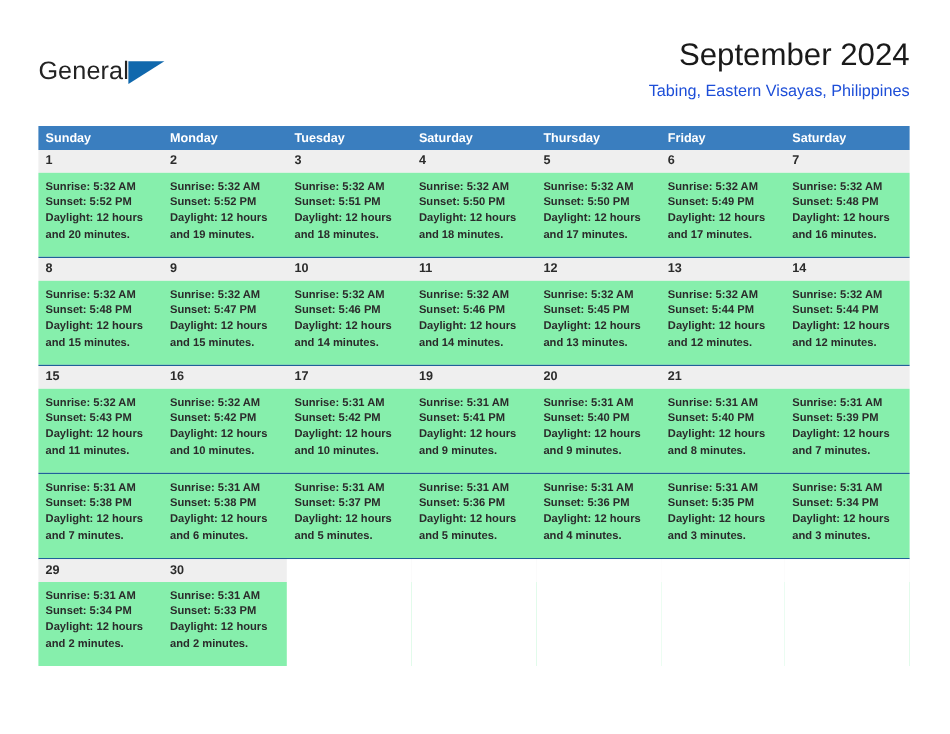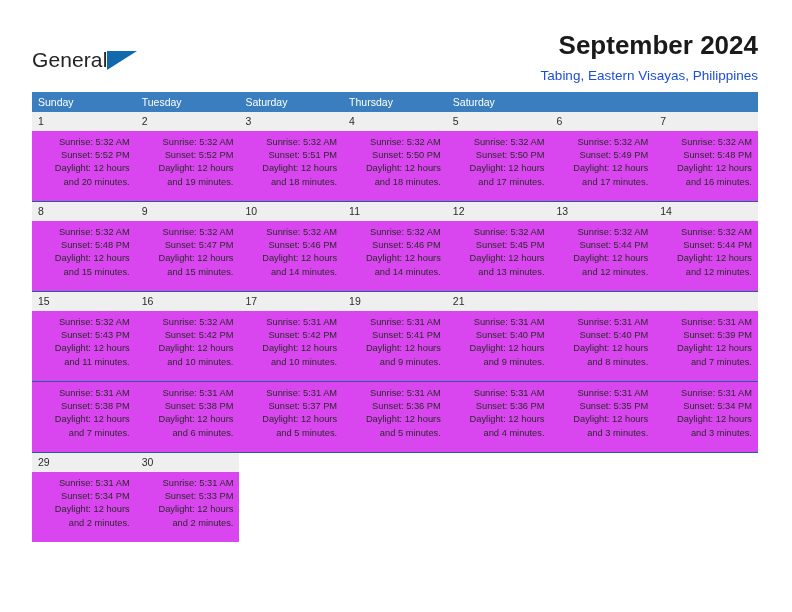--- a/index.html
+++ b/index.html
@@ -68,39 +68,40 @@
 
   .title-block {
     position: absolute;
     right: 0;
     top: 0;
     text-align: right;
   }
   .month-title {
     font-size: 26px;
     color: #1a1a1a;
-    font-weight: bold;
+    font-weight: normal;
     line-height: 34px;
     white-space: nowrap;
   }
   .location-title {
     font-size: 13.5px;
     color: #1d4ed8;
     line-height: 20px;
     margin-top: 4px;
     white-space: nowrap;
     margin-left: 36px;
   }
 
   
   .calendar {
     position: absolute;
     left: 32px;
-    top: 92px;
+    top: 105px;
     width: 726px;
+    font-weight: bold;
   }
 
   .dow-row {
     display: flex;
     width: 726px;
     background: #3a7ebf;
   }
   .dow-cell {
     width: 103.71px;
     height: 20px;
@@ -133,22 +134,21 @@
     font-size: 10.5px;
     color: #2b2b2b;
   }
   .date-cell.empty {
     background: #ffffff;
   }
 
   .week-body {
     display: flex;
     width: 726px;
-    background: #d946ef;
-    text-align: right;
+    background: #86efac;
   }
   .info-cell {
     width: 103.71px;
     min-height: 70px;
     padding: 5px 6px 8px 6px;
   }
   .info-line {
     font-size: 9.3px;
     line-height: 13.2px;
     color: #2b2b2b;
@@ -177,23 +177,25 @@
     <div class="title-block">
       <div class="month-title">September 2024</div>
       <div class="location-title">Tabing, Eastern Visayas, Philippines</div>
     </div>
 
   </div>
 
   <div class="calendar">
     <div class="dow-row">
         <div class="dow-cell">Sunday</div>
+        <div class="dow-cell">Monday</div>
         <div class="dow-cell">Tuesday</div>
         <div class="dow-cell">Saturday</div>
         <div class="dow-cell">Thursday</div>
+        <div class="dow-cell">Friday</div>
         <div class="dow-cell">Saturday</div>
       </div>
     <div id="weeks-container">
         <div class="week">
           <div class="week-dates">
             <div class="date-cell">1</div>
             <div class="date-cell">2</div>
             <div class="date-cell">3</div>
             <div class="date-cell">4</div>
             <div class="date-cell">5</div>
@@ -299,20 +301,21 @@
               <div class="info-line">and 12 minutes.</div>
             </div>
           </div>
         </div>
         <div class="week">
           <div class="week-dates">
             <div class="date-cell">15</div>
             <div class="date-cell">16</div>
             <div class="date-cell">17</div>
             <div class="date-cell">19</div>
+            <div class="date-cell">20</div>
             <div class="date-cell">21</div>
           </div>
           <div class="week-body">
             <div class="info-cell">
               <div class="info-line">Sunrise: 5:32 AM</div>
               <div class="info-line">Sunset: 5:43 PM</div>
               <div class="info-line">Daylight: 12 hours</div>
               <div class="info-line">and 11 minutes.</div>
             </div>
             <div class="info-cell">

